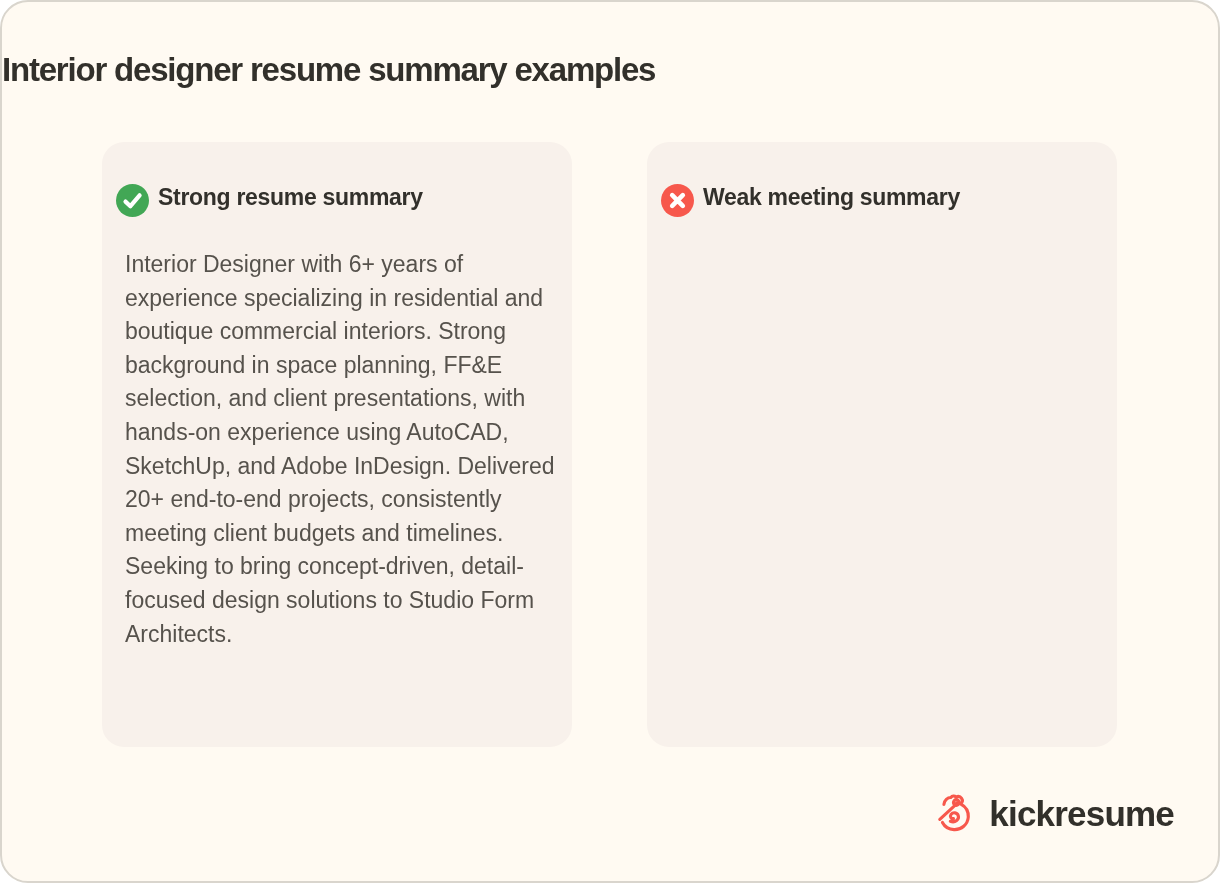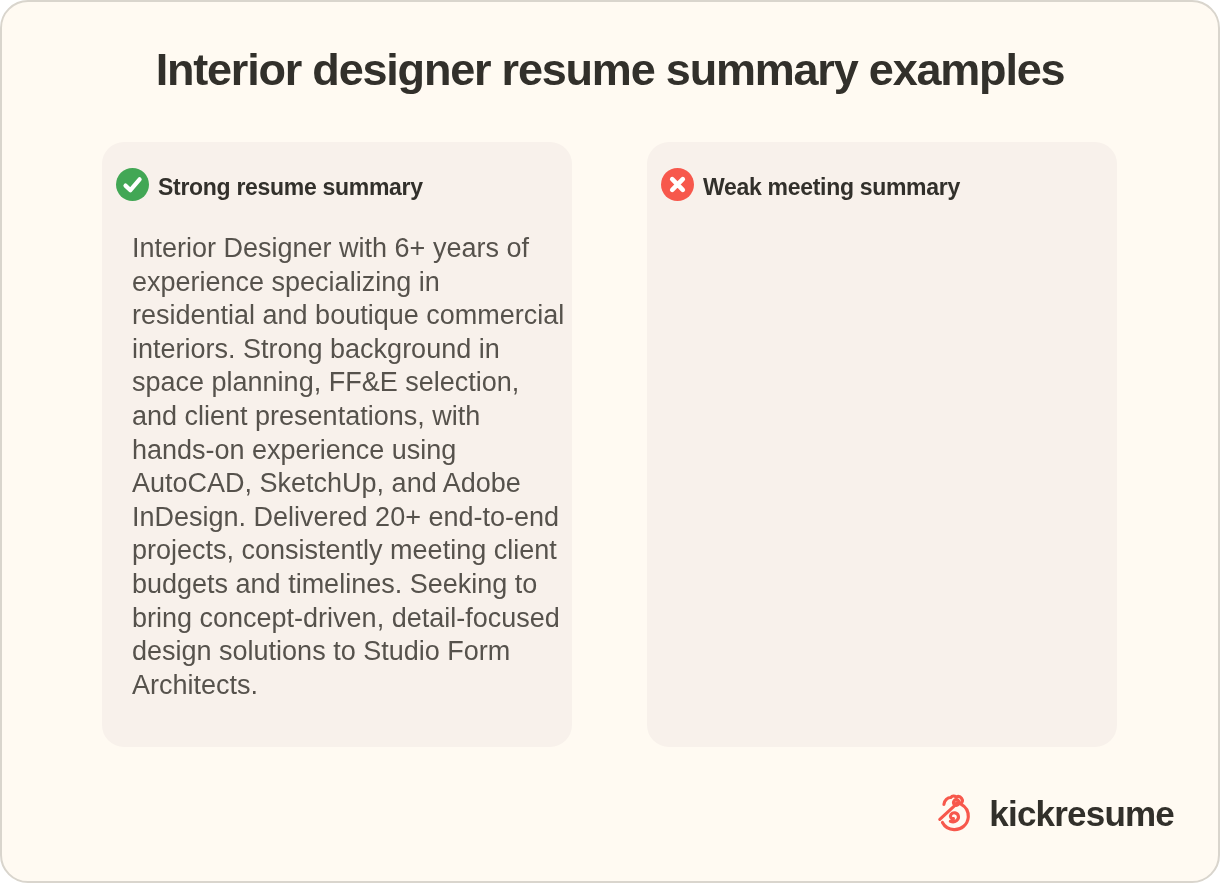--- a/index.html
+++ b/index.html
@@ -14,62 +14,63 @@
     height: 883px;
     box-sizing: border-box;
     background: #fffaf2;
     border: 2px solid #d9d5cd;
     border-radius: 28px;
     overflow: hidden;
   }
   .page-title {
     margin: 0;
     padding-top: 40px;
-    text-align: center;
-    font-size: 45px;
+    text-align: left;
+    font-size: 33px;
     line-height: 56px;
     font-weight: 700;
     letter-spacing: -1.2px;
     color: #32302b;
   }
   .cards-row {
     display: flex;
     justify-content: space-between;
     margin: 44px 101px 0 100px;
   }
   .summary-card {
     width: 470px;
     height: 605px;
     box-sizing: border-box;
     background: #f8f1eb;
     border-radius: 22px;
     padding: 26px 20px 0 14px;
   }
   .card-header {
     display: flex;
-    align-items: flex-end;
+    align-items: flex-start;
     gap: 9px;
+    margin-top: 16px;
   }
   .icon-circle {
     width: 33px;
     height: 33px;
     flex: 0 0 33px;
     display: inline-block;
   }
   .card-label {
     margin: 0;
     font-size: 23px;
     font-weight: 700;
     letter-spacing: -0.3px;
     color: #32302b;
   }
   .card-body {
-    margin: 31px 0 0 16px;
+    margin: 31px 0 0 9px;
     width: 436px;
-    font-size: 27px;
+    font-size: 23px;
     line-height: 33.6px;
     color: #56524c;
   }
   .brand {
     position: absolute;
     right: 44px;
     bottom: 44px;
     display: flex;
     align-items: center;
     gap: 13px;

